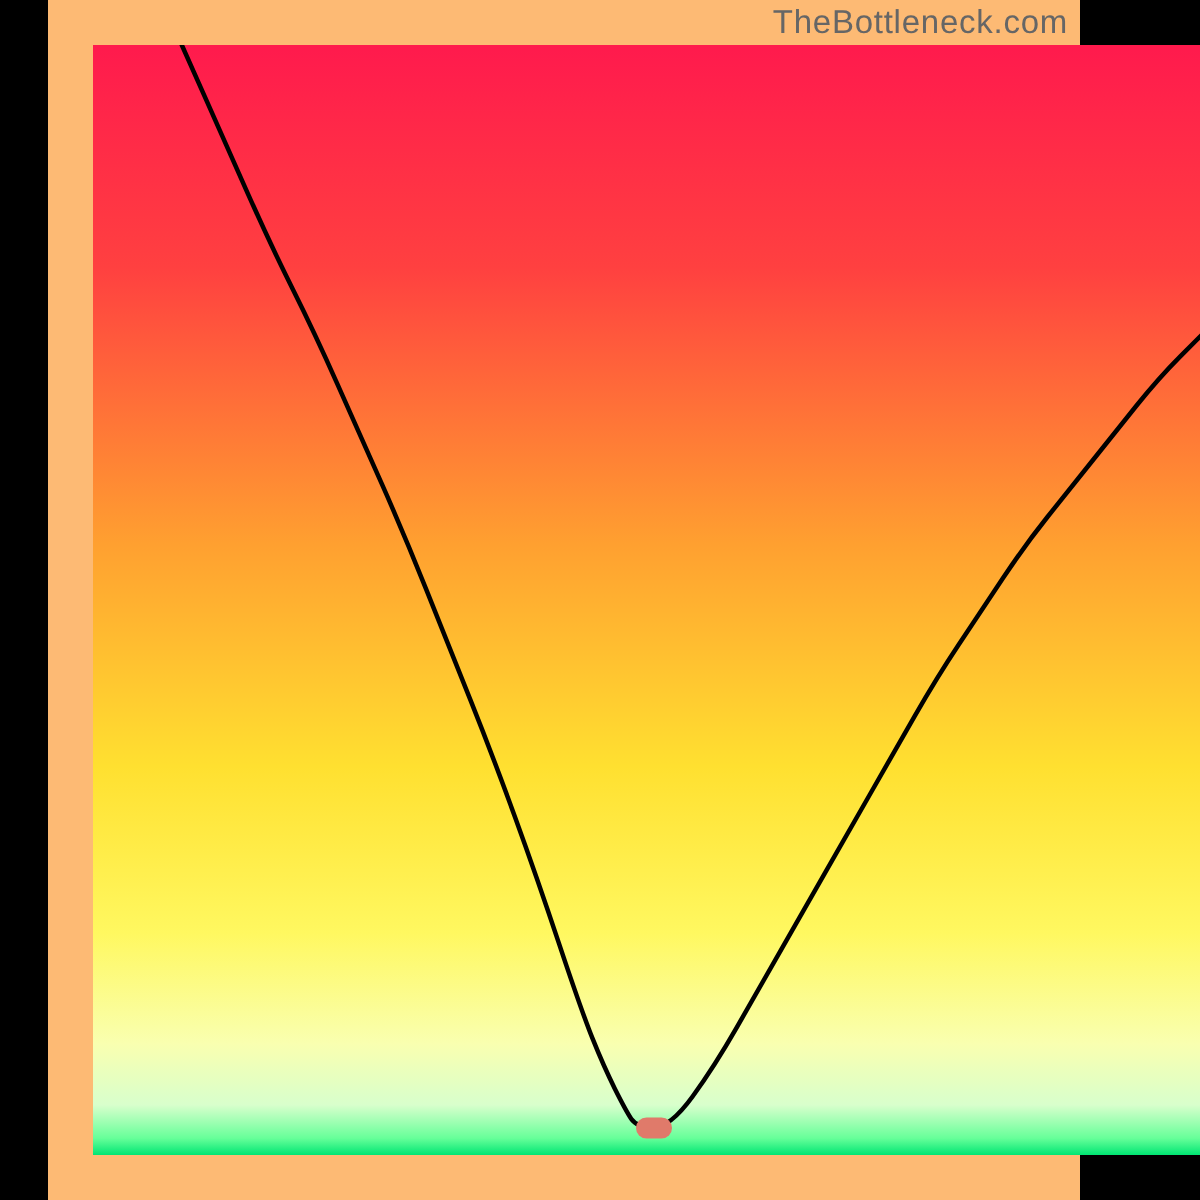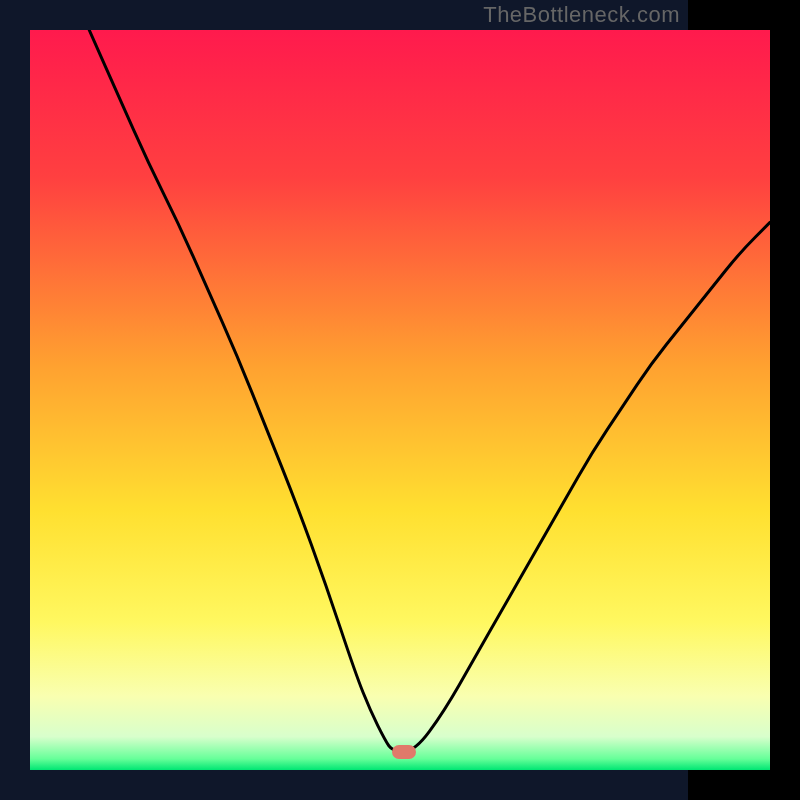--- a/index.html
+++ b/index.html
@@ -8,21 +8,22 @@
     width: 800px;
     height: 800px;
     background: #000;
     font-family: Arial, Helvetica, sans-serif;
     overflow: hidden;
   }
   .frame {
     position: relative;
     width: 688px;
     height: 800px;
-    background: #0f172a;
+    background: #fdba74;
+    margin-left: 32px;
   }
   .watermark {
     position: absolute;
     top: 2px;
     right: 8px;
     color: #666;
     font-size: 22px;
     font-weight: 500;
     letter-spacing: 0.5px;
     user-select: none;

